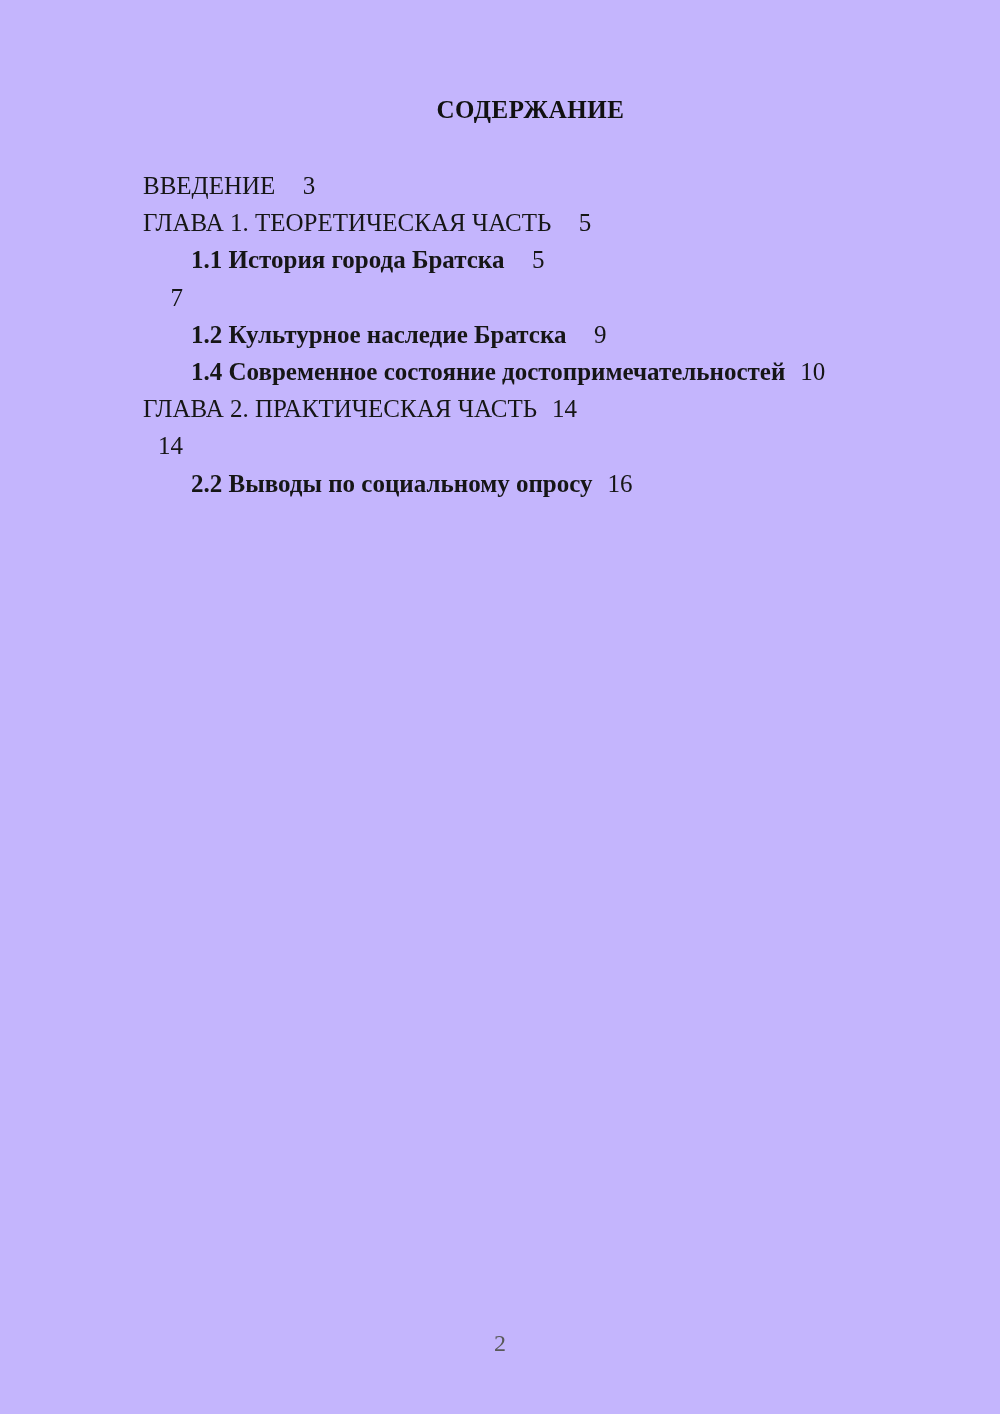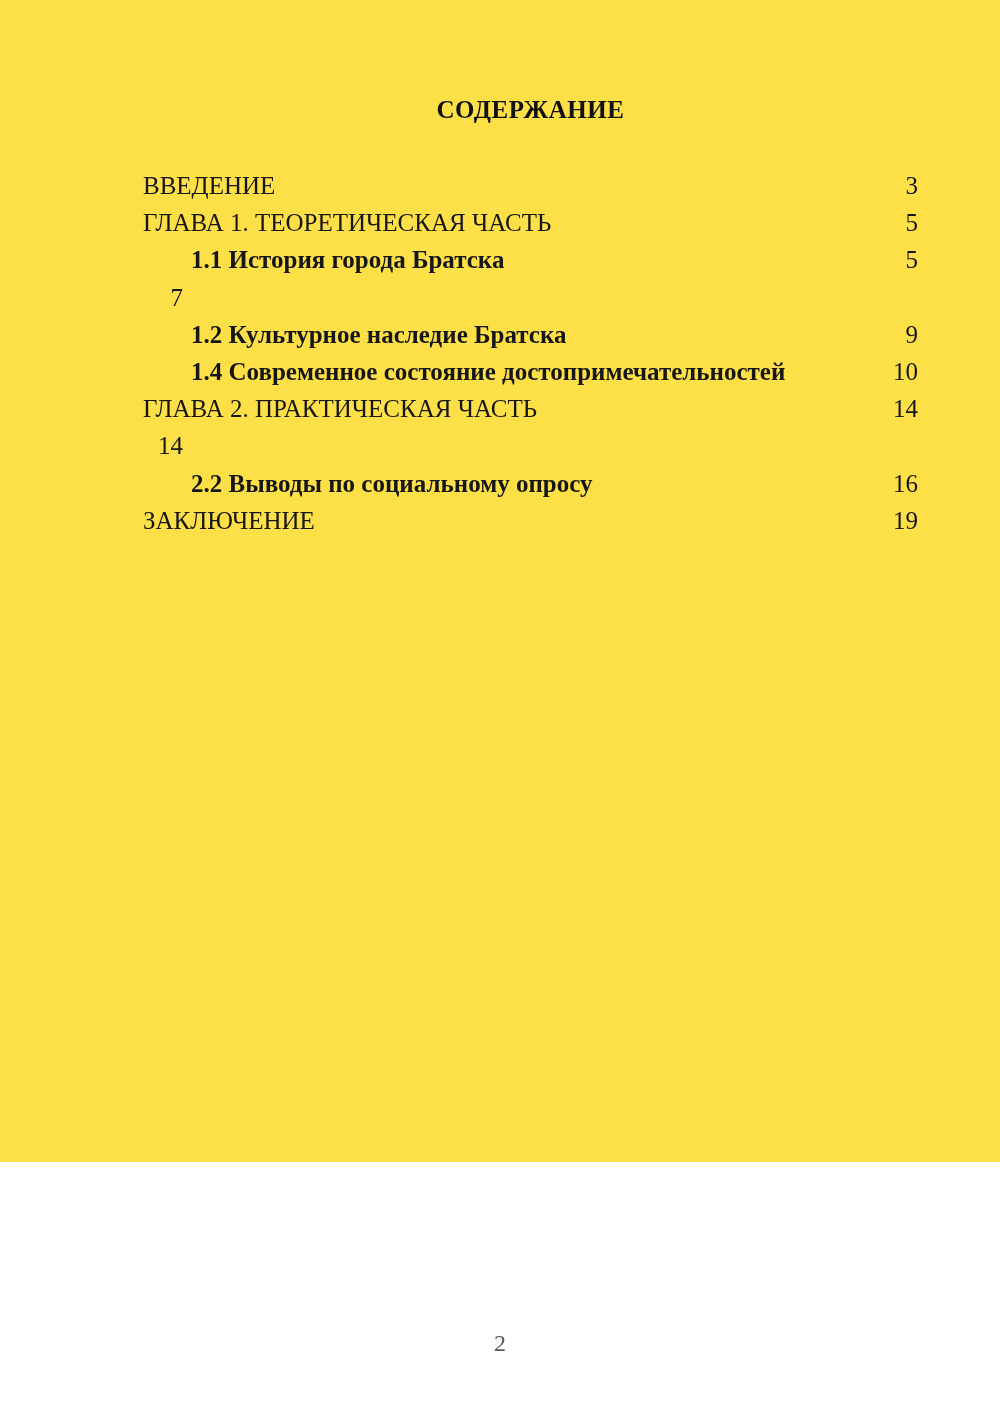--- a/index.html
+++ b/index.html
@@ -9,22 +9,22 @@
     height: 1414px;
     background: #ffffff;
     font-family: "Liberation Serif", "DejaVu Serif", serif;
     color: #1b1b1b;
     overflow: hidden;
   }
 
   .page {
     position: relative;
     width: 1000px;
-    height: 1162px;
-    background: #fde047;
+    height: 1414px;
+    background: #c4b5fd;
   }
 
   .content {
     position: absolute;
     left: 143px;
     top: 0;
     width: 775px;
   }
 
   .doc-title {
@@ -36,21 +36,21 @@
     line-height: 32px;
     color: #111111;
   }
 
   .toc-list {
     margin-top: 41px;
   }
 
   .toc-row {
     display: flex;
-    justify-content: space-between;
+    justify-content: flex-start;
     align-items: baseline;
     font-size: 25px;
     line-height: 37.2px;
     color: #161616;
   }
 
   .toc-row .toc-label {
     white-space: nowrap;
   }
 
@@ -110,22 +110,18 @@
     <span class="toc-label">ГЛАВА 2. ПРАКТИЧЕСКАЯ ЧАСТЬ</span>
     <span class="toc-page">14</span>
   </div>
         <div class="toc-row indent">
     <span class="toc-page">14</span>
   </div>
         <div class="toc-row indent">
     <span class="toc-label">2.2 Выводы по социальному опросу</span>
     <span class="toc-page">16</span>
   </div>
-        <div class="toc-row">
-    <span class="toc-label">ЗАКЛЮЧЕНИЕ</span>
-    <span class="toc-page">19</span>
-  </div>
       </div>
 
   </div>
 
   <div class="footer-page-number">2</div>
 </div>
 
 </body></html>

